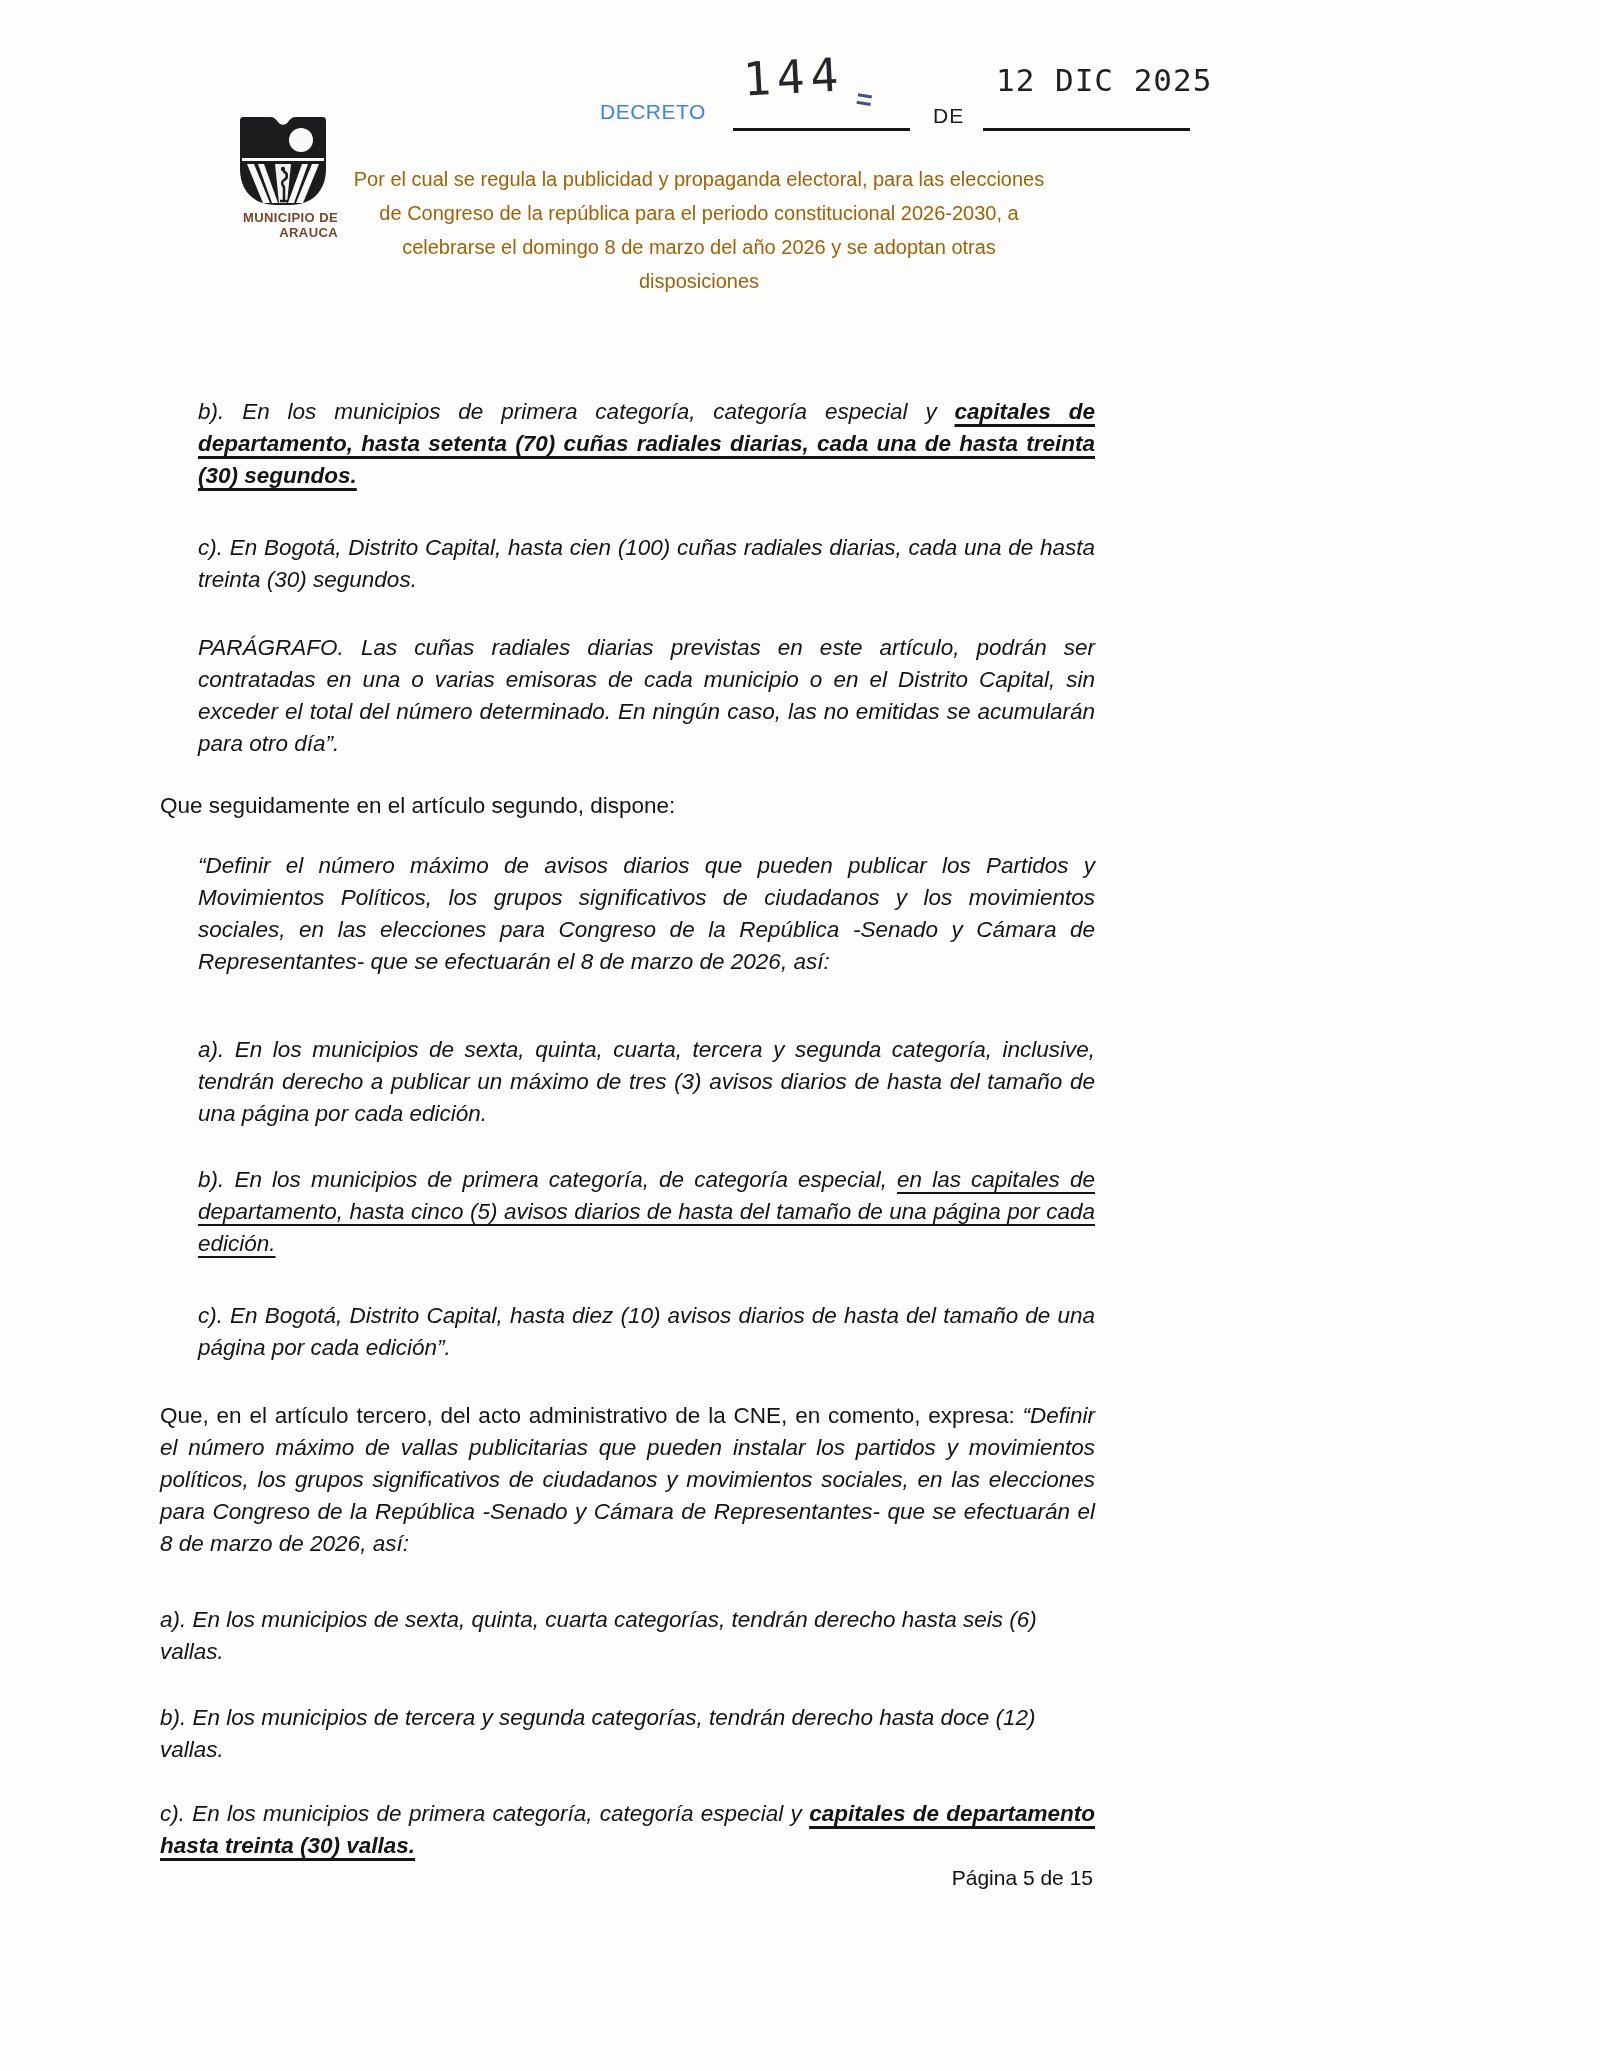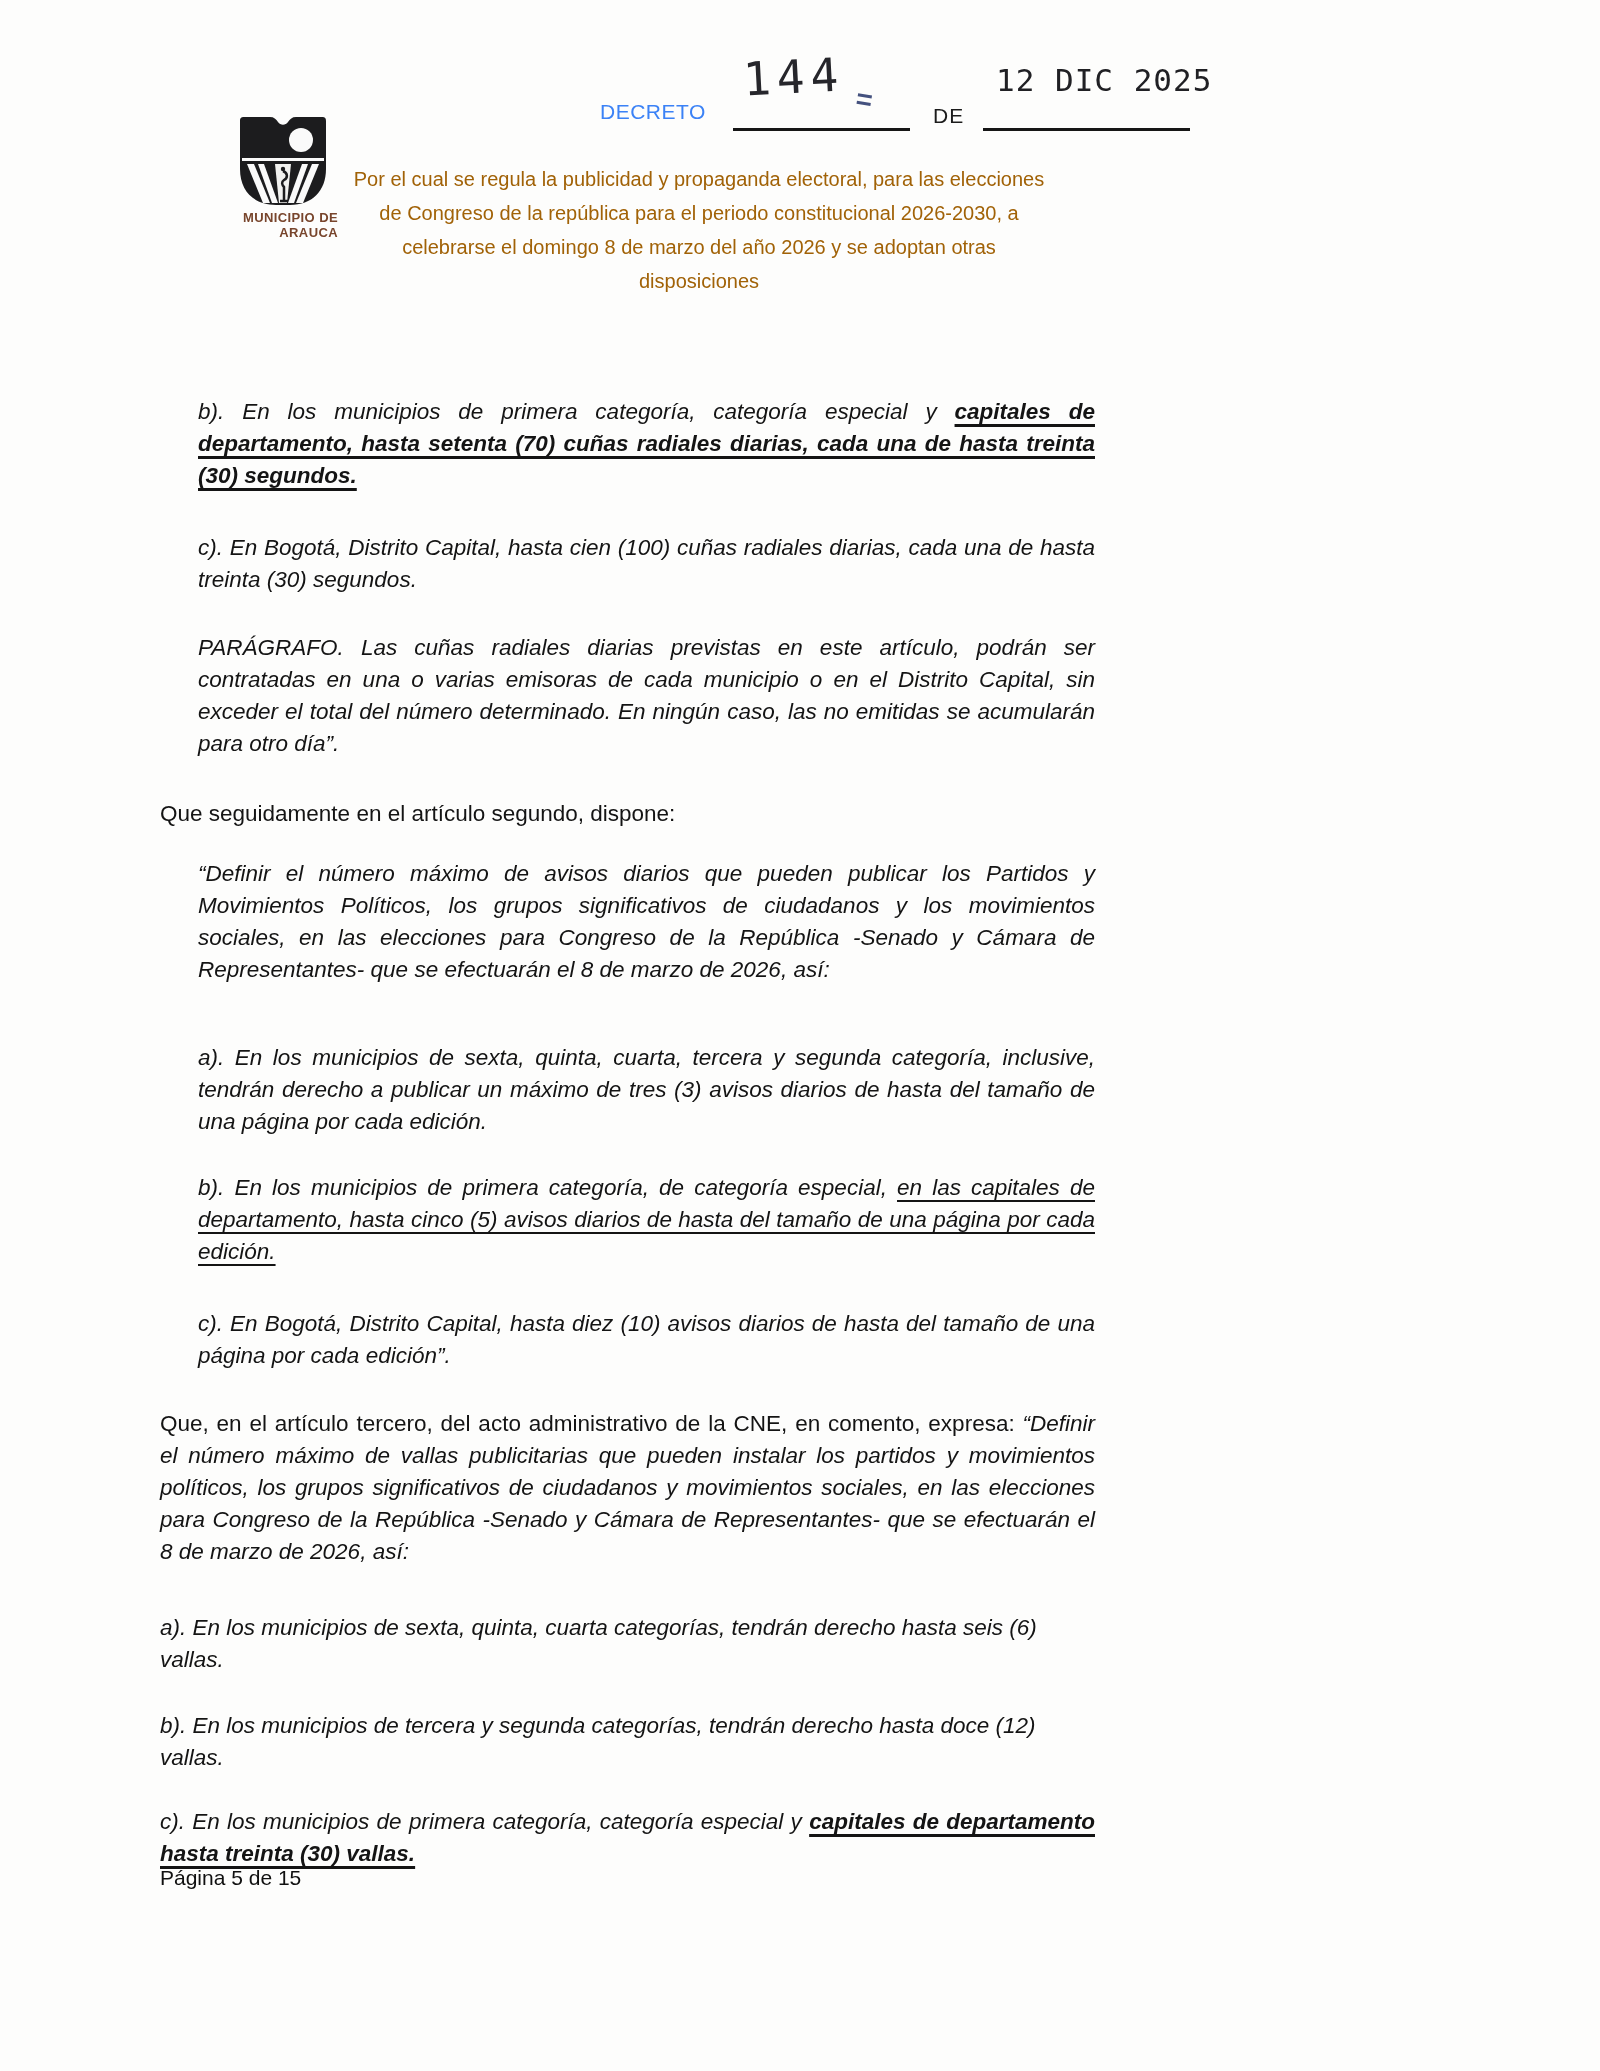--- a/index.html
+++ b/index.html
@@ -52,21 +52,21 @@
     font-style:italic;font-weight:bold;
     text-decoration:underline;text-decoration-thickness:3px;text-underline-offset:5px;
   }
   .seg-underline{
     font-style:italic;
     text-decoration:underline;text-decoration-thickness:2px;text-underline-offset:5px;
   }
   
   .footer{
     position:absolute;left:160px;top:1866px;width:933px;
-    font-size:21px;color:#101010;
+    text-align:right;font-size:21px;color:#101010;
   }
 </style>
 </head>
 <body>
 
 <div class="page">
 
   <div>
 
     <div class="crest">
@@ -100,21 +100,21 @@
       <div>disposiciones</div>
     </div>
   </div>
 
   <div class="body-col">
 
     <p class="para indent just" style="margin-bottom:40px"><span class="seg-italic">b). En los municipios de primera categoría, categoría especial y </span><span class="seg-bold-underline">capitales de departamento, hasta setenta (70) cuñas radiales diarias, cada una de hasta treinta (30) segundos.</span></p>
 
     <p class="para indent just" style="margin-bottom:36px"><span class="seg-italic">c). En Bogotá, Distrito Capital, hasta cien (100) cuñas radiales diarias, cada una de hasta treinta (30) segundos.</span></p>
 
-    <p class="para indent just" style="margin-bottom:38px"><span class="seg-italic">PARÁGRAFO. Las cuñas radiales diarias previstas en este artículo, podrán ser contratadas en una o varias emisoras de cada municipio o en el Distrito Capital, sin exceder el total del número determinado. En ningún caso, las no emitidas se acumularán para otro día”.</span></p>
+    <p class="para indent just" style="margin-bottom:30px"><span class="seg-italic">PARÁGRAFO. Las cuñas radiales diarias previstas en este artículo, podrán ser contratadas en una o varias emisoras de cada municipio o en el Distrito Capital, sin exceder el total del número determinado. En ningún caso, las no emitidas se acumularán para otro día”.</span></p>
 
     <p class="para" style="margin-bottom:28px"><span class="seg-regular">Que seguidamente en el artículo segundo, dispone:</span></p>
 
     <p class="para indent just" style="margin-bottom:56px"><span class="seg-italic">“Definir el número máximo de avisos diarios que pueden publicar los Partidos y Movimientos Políticos, los grupos significativos de ciudadanos y los movimientos sociales, en las elecciones para Congreso de la República -Senado y Cámara de Representantes- que se efectuarán el 8 de marzo de 2026, así:</span></p>
 
     <p class="para indent just" style="margin-bottom:34px"><span class="seg-italic">a). En los municipios de sexta, quinta, cuarta, tercera y segunda categoría, inclusive, tendrán derecho a publicar un máximo de tres (3) avisos diarios de hasta del tamaño de una página por cada edición.</span></p>
 
     <p class="para indent just" style="margin-bottom:40px"><span class="seg-italic">b). En los municipios de primera categoría, de categoría especial, </span><span class="seg-underline">en las capitales de departamento, hasta cinco (5) avisos diarios de hasta del tamaño de una página por cada edición.</span></p>
 
     <p class="para indent just" style="margin-bottom:36px"><span class="seg-italic">c). En Bogotá, Distrito Capital, hasta diez (10) avisos diarios de hasta del tamaño de una página por cada edición”.</span></p>

